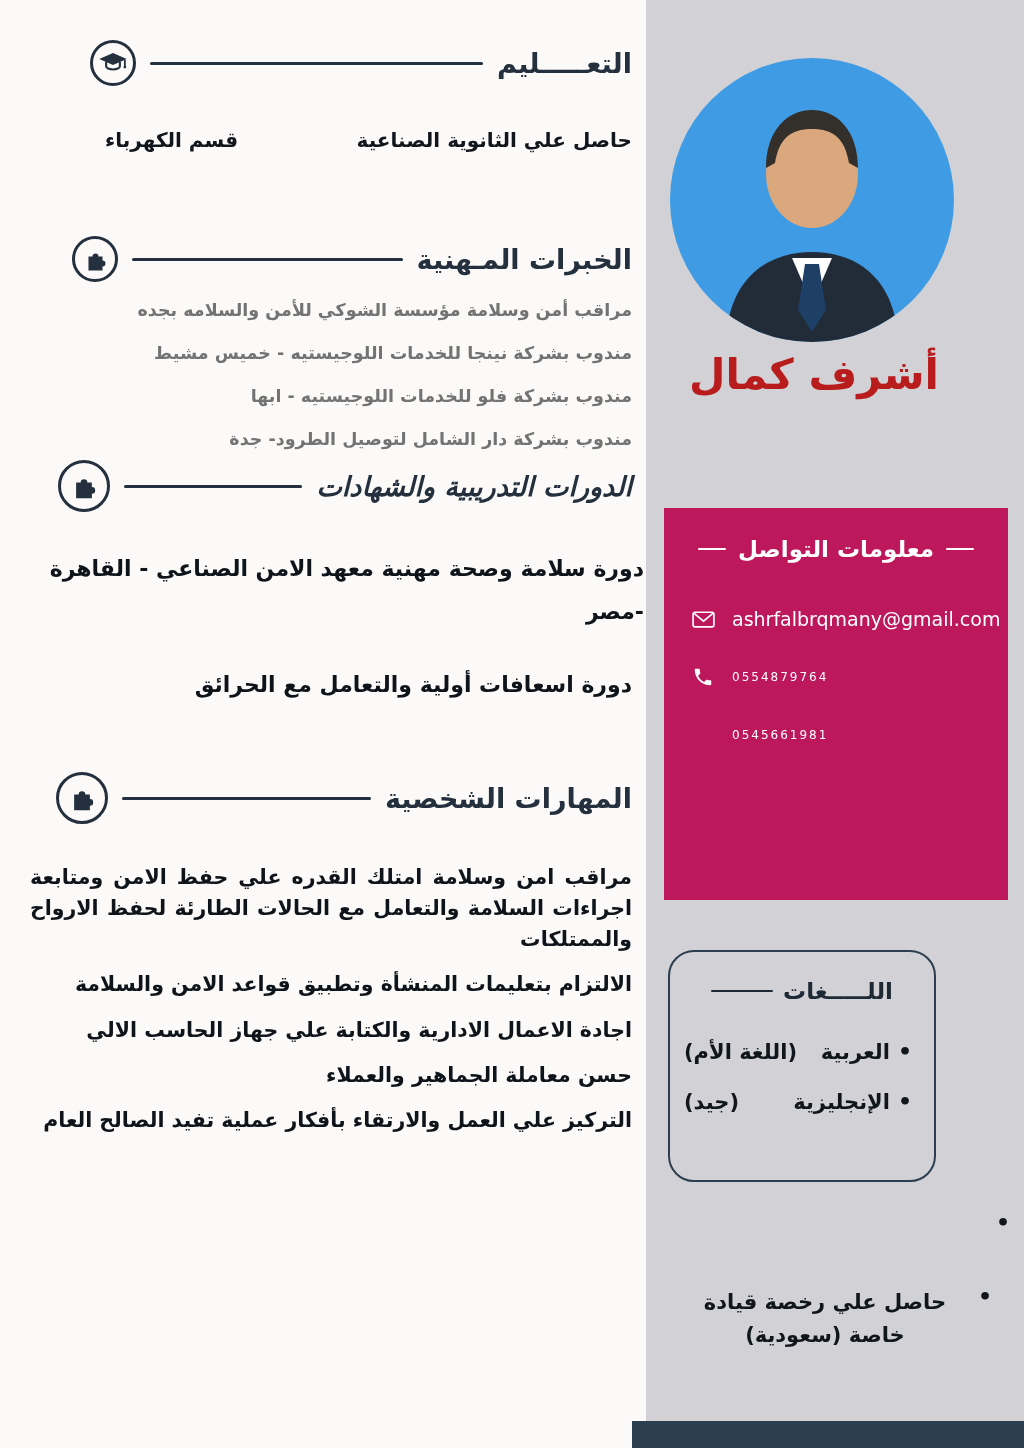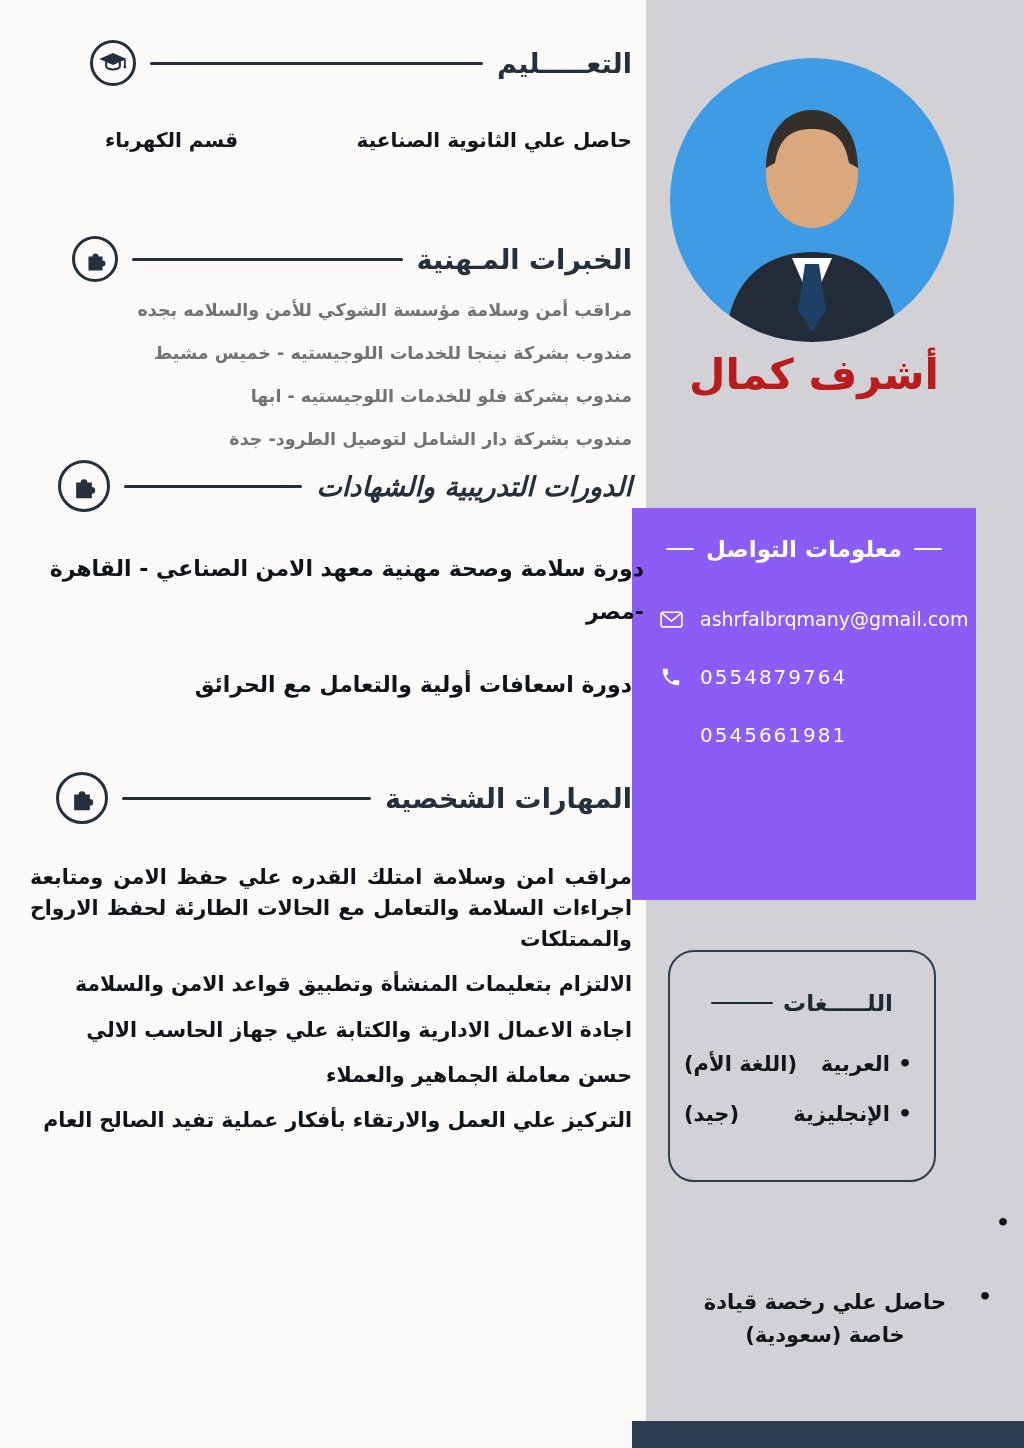--- a/index.html
+++ b/index.html
@@ -14,39 +14,39 @@
   .photo {
     position:absolute; left:670px; top:58px; width:284px; height:284px;
     border-radius:50%; background:#3f9be4; overflow:hidden;
   }
   .photo svg { display:block; width:284px; height:284px; }
   .name {
     position:absolute; left:648px; top:350px; width:332px; text-align:center;
     font-size:42px; font-weight:bold; color:#b91c1c; direction:rtl;
   }
   .contact-box {
-    position:absolute; left:632px; top:508px; width:344px; height:392px;
-    background:#8b5cf6; color:#ffffff;
+    position:absolute; left:664px; top:508px; width:344px; height:392px;
+    background:#be185d; color:#ffffff;
   }
   .contact-title-row {
     margin-top:28px; display:flex; align-items:center; justify-content:center;
     gap:12px; direction:rtl;
   }
   .contact-title { font-size:23px; font-weight:bold; white-space:nowrap; }
   .tdash { width:28px; height:2.5px; background:#fff; border-radius:2px; }
   .contact-items { margin-top:44px; padding:0 26px; display:flex; flex-direction:column; gap:32px; }
   .contact-item { display:flex; align-items:center; gap:16px; font-size:19px; direction:ltr; }
-  .contact-item .num { font-size:20px; letter-spacing:2px; }
+  .contact-item .num { font-size:12px; letter-spacing:2px; }
   .cicon { width:26px; height:26px; flex:0 0 auto; display:flex; align-items:center; justify-content:center; }
 
   .lang-box {
     position:absolute; left:668px; top:950px; width:268px; height:232px;
     border:2.5px solid #2c3e50; border-radius:26px;
   }
-  .lang-title-row { margin-top:38px; display:flex; align-items:center; justify-content:center; gap:10px; direction:rtl; }
+  .lang-title-row { margin-top:26px; display:flex; align-items:center; justify-content:center; gap:10px; direction:rtl; }
   .lang-title { font-size:23px; font-weight:bold; color:#1d2935; white-space:nowrap; }
   .lang-line { width:62px; height:2.5px; background:#1d2935; border-radius:2px; }
   .lang-items { margin-top:36px; padding:0 22px 0 14px; direction:rtl; }
   .lang-item {
     display:flex; justify-content:space-between; align-items:baseline;
     font-size:21px; font-weight:bold; color:#10161c; margin-bottom:26px;
   }
   .bullet { font-size:22px; line-height:1; margin-left:8px; }
   .lang-right { display:flex; align-items:baseline; }
 

